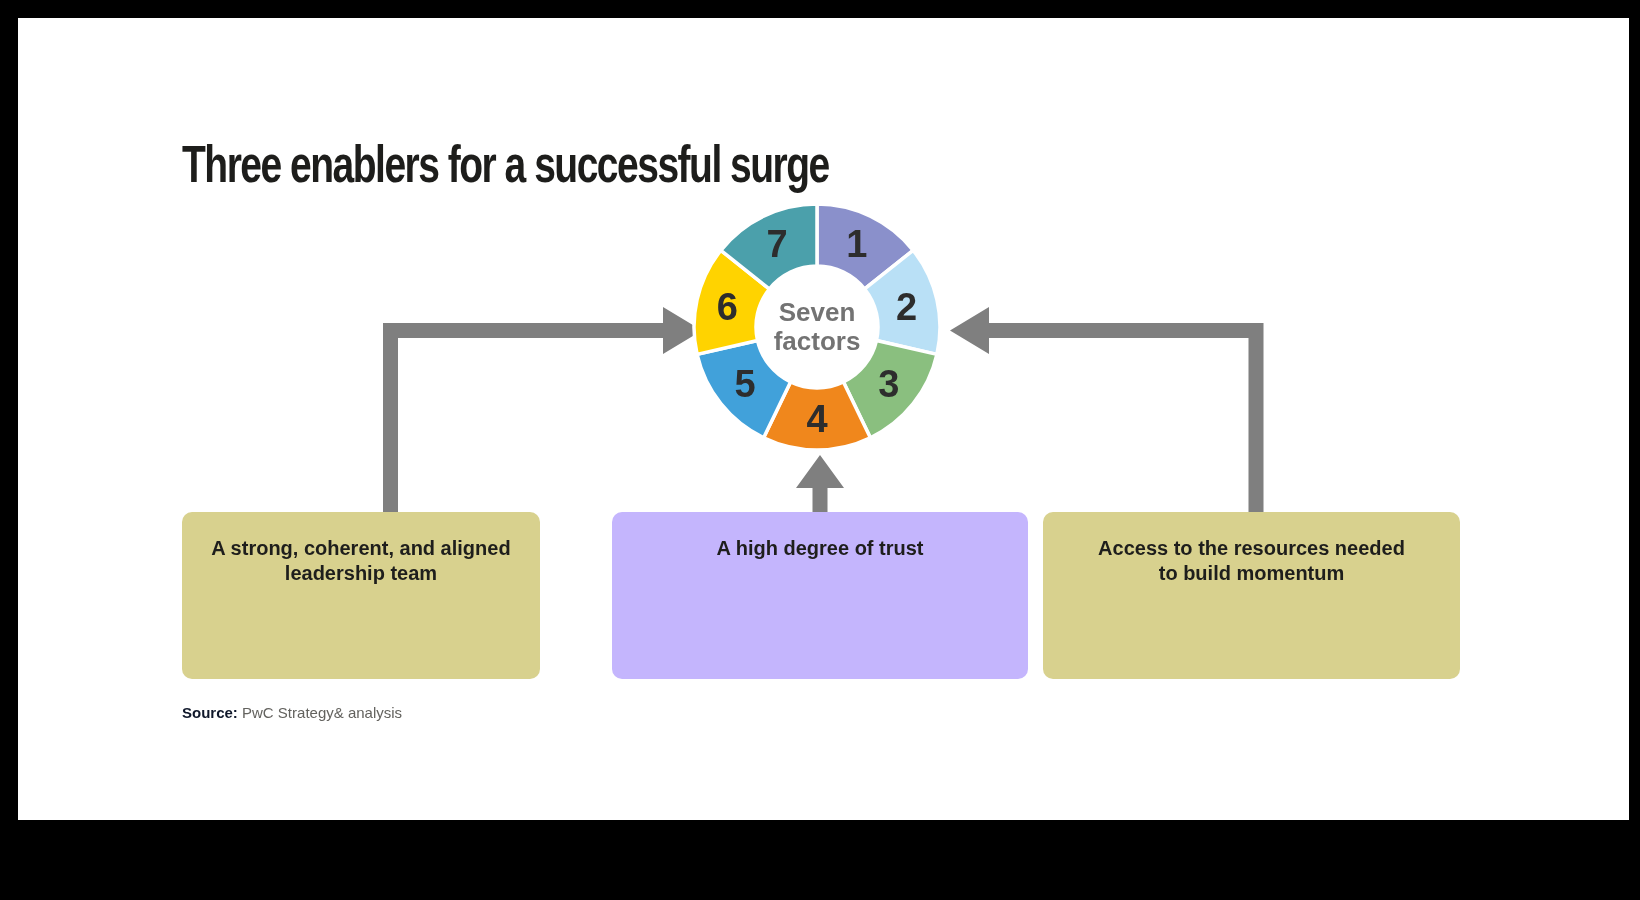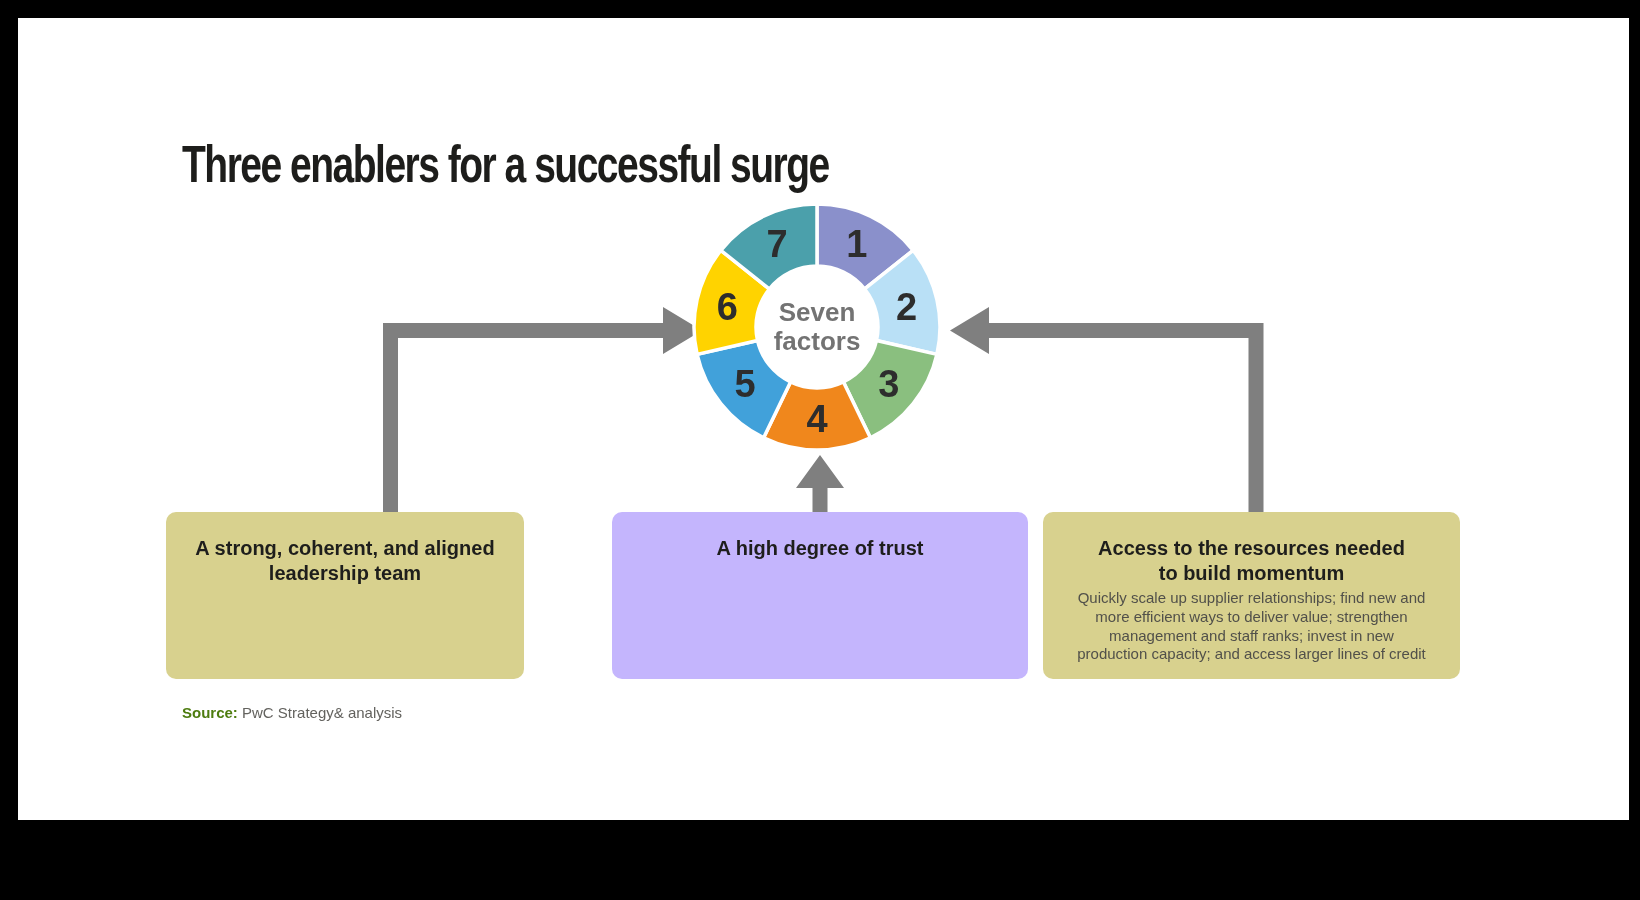--- a/index.html
+++ b/index.html
@@ -63,21 +63,21 @@
   }
   .enabler-box {
     position: absolute;
     top: 494px;
     height: 167px;
     border-radius: 10px;
     box-sizing: border-box;
     padding: 24px 10px 0 10px;
     text-align: center;
   }
-  .box-1 { left: 148px;  width: 358px; }
+  .box-1 { left: 164px;  width: 358px; }
   .box-2 { left: 594px;  width: 416px; }
   .box-3 { left: 1025px; width: 417px; }
   .box-heading {
     font-size: 20px;
     font-weight: 700;
     color: #1e1e1c;
     line-height: 1.25;
     white-space: pre-line;
     margin-bottom: 3px;
   }
@@ -89,21 +89,21 @@
   }
   .source-line {
     position: absolute;
     left: 164px;
     top: 686px;
     font-size: 15px;
     color: #63625e;
   }
   .source-label {
     font-weight: 700;
-    color: #4d7c0f;
+    color: #0f172a;
   }
 </style>
 </head>
 <body>
 
 <div class="canvas">
 
   <div class="page-title" style="color: rgb(29, 29, 27);">Three enablers for a successful surge</div>
 
   <svg class="diagram-svg" width="1602" height="802" viewBox="0 0 1602 802">
@@ -136,24 +136,20 @@
 leadership team</div>
   </div>
 
   <div class="enabler-box box-2" style="background: #c4b5fd;">
     <div class="box-heading">A high degree of trust</div>
   </div>
 
   <div class="enabler-box box-3" style="background: rgb(216, 209, 142);">
     <div class="box-heading">Access to the resources needed
 to build momentum</div>
-    <div class="box-body">Quickly scale up supplier relationships; find new and
-more efficient ways to deliver value; strengthen
-management and staff ranks; invest in new
-production capacity; and access larger lines of credit</div>
   </div>
 
   <div class="source-line">
     <span class="source-label">Source:</span>
     <span>PwC Strategy&amp; analysis</span>
   </div>
 
 </div>
 
 </body></html>

